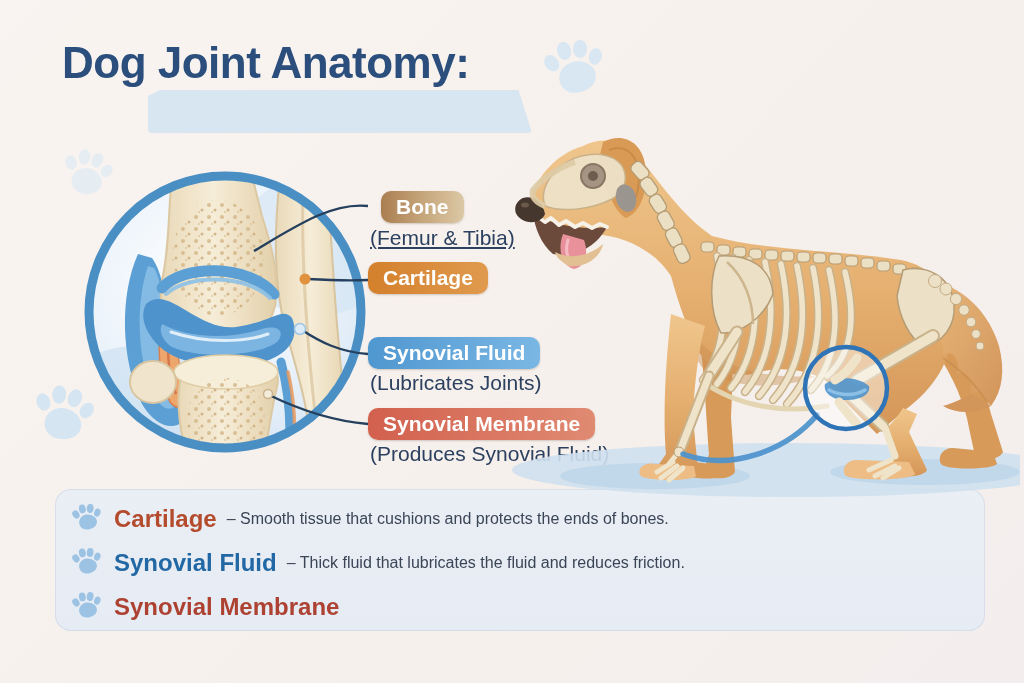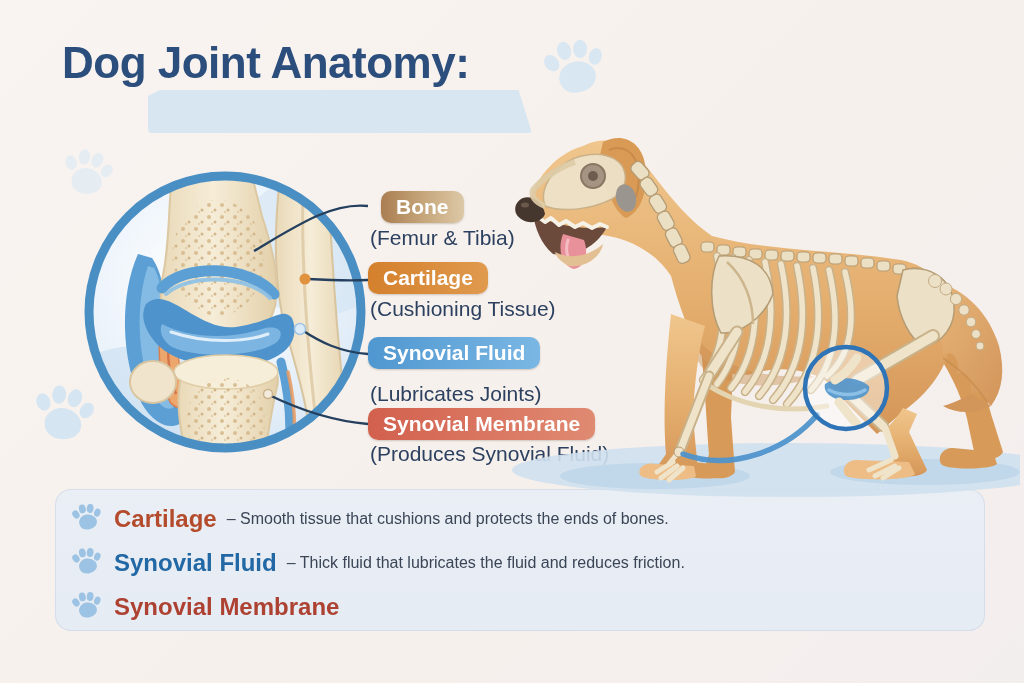--- a/index.html
+++ b/index.html
@@ -11,21 +11,21 @@
   .subtitle{position:absolute;left:62px;top:95px;font-size:30px;font-weight:700;color:#1d5b94;letter-spacing:-0.3px;}
   
   .paw-deco{position:absolute;}
   
   .pill{position:absolute;left:368px;color:#ffffff;font-weight:700;font-size:21px;padding:4px 15px;border-radius:10px;box-shadow:0 1px 2px rgba(90,70,50,.25);white-space:nowrap;}
   .pill-bone{top:191px;background:linear-gradient(90deg,#aa7e51 0%,#c8a97e 55%,#dcc8a6 100%);margin-left:13px;}
   .pill-cartilage{top:262px;background:linear-gradient(90deg,#d4802c 0%,#e09a4e 100%);}
   .pill-fluid{top:337px;background:linear-gradient(90deg,#4f97d0 0%,#7ab7e4 100%);}
   .pill-membrane{top:408px;background:linear-gradient(90deg,#d2604e 0%,#e08a72 100%);}
   .caption{position:absolute;left:370px;color:#2c405f;font-size:21px;font-weight:500;white-space:nowrap;}
-  .cap-1{top:226px;} .cap-2{top:297px;} .cap-3{top:371px;margin-top:11px;} .cap-4{top:442px;}
+  .cap-1{top:226px;text-decoration:underline;} .cap-2{top:297px;} .cap-3{top:371px;} .cap-4{top:442px;}
   
   .panel{position:absolute;left:55px;top:489px;width:930px;height:142px;background:linear-gradient(180deg,#eaeef5 0%,#e6ecf4 100%);border-radius:16px;box-shadow:inset 0 0 0 1px rgba(180,195,215,.35);}
   .legend-row{position:absolute;left:70px;display:flex;align-items:center;gap:10px;white-space:nowrap;}
   .row-0{top:503px;} .row-1{top:547px;} .row-2{top:591px;}
   .legend-term{font-size:24px;font-weight:800;}
   .t-cartilage{color:#b34b2c;} .t-fluid{color:#2268a4;} .t-membrane{color:#ad4232;}
   .legend-desc{font-size:16px;font-weight:500;color:#3a4556;}
   svg{display:block;}
   .abs{position:absolute;}
 </style>
@@ -132,21 +132,20 @@
     <circle cx="305" cy="279" r="5.5" fill="#e0923f" stroke="#c2medium" stroke-width="0"></circle>
     <path d="M368,354 C340,352 320,342 302,330" stroke="#24405e" stroke-width="2.4" fill="none"></path>
     <circle cx="300" cy="329" r="5.5" fill="#dcebf8" stroke="#9fc4e4" stroke-width="1.5"></circle>
     <path d="M368,424 C332,421 298,409 269,395" stroke="#24405e" stroke-width="2.4" fill="none"></path>
     <circle cx="268" cy="394" r="4.5" fill="#f3ecdc" stroke="#cbb28d" stroke-width="1.5"></circle>
   </svg>
 
   <div class="pill pill-bone">Bone</div>
   <div class="caption cap-1">(Femur &amp; Tibia)</div>
   <div class="pill pill-cartilage">Cartilage</div>
-  <div class="caption cap-2">(Cushioning Tissue)</div>
   <div class="pill pill-fluid">Synovial Fluid</div>
   <div class="caption cap-3">(Lubricates Joints)</div>
   <div class="pill pill-membrane">Synovial Membrane</div>
   <div class="caption cap-4">(Produces Synovial Fluid)</div>
 
   <svg class="abs" style="left:505px;top:118px;" width="515" height="392" viewBox="0 0 515 392">
     <defs>
       <linearGradient id="fur" x1="0" y1="0" x2="0" y2="1">
         <stop offset="0%" stop-color="#f0c68d"></stop>
         <stop offset="55%" stop-color="#e4ae6e"></stop>

